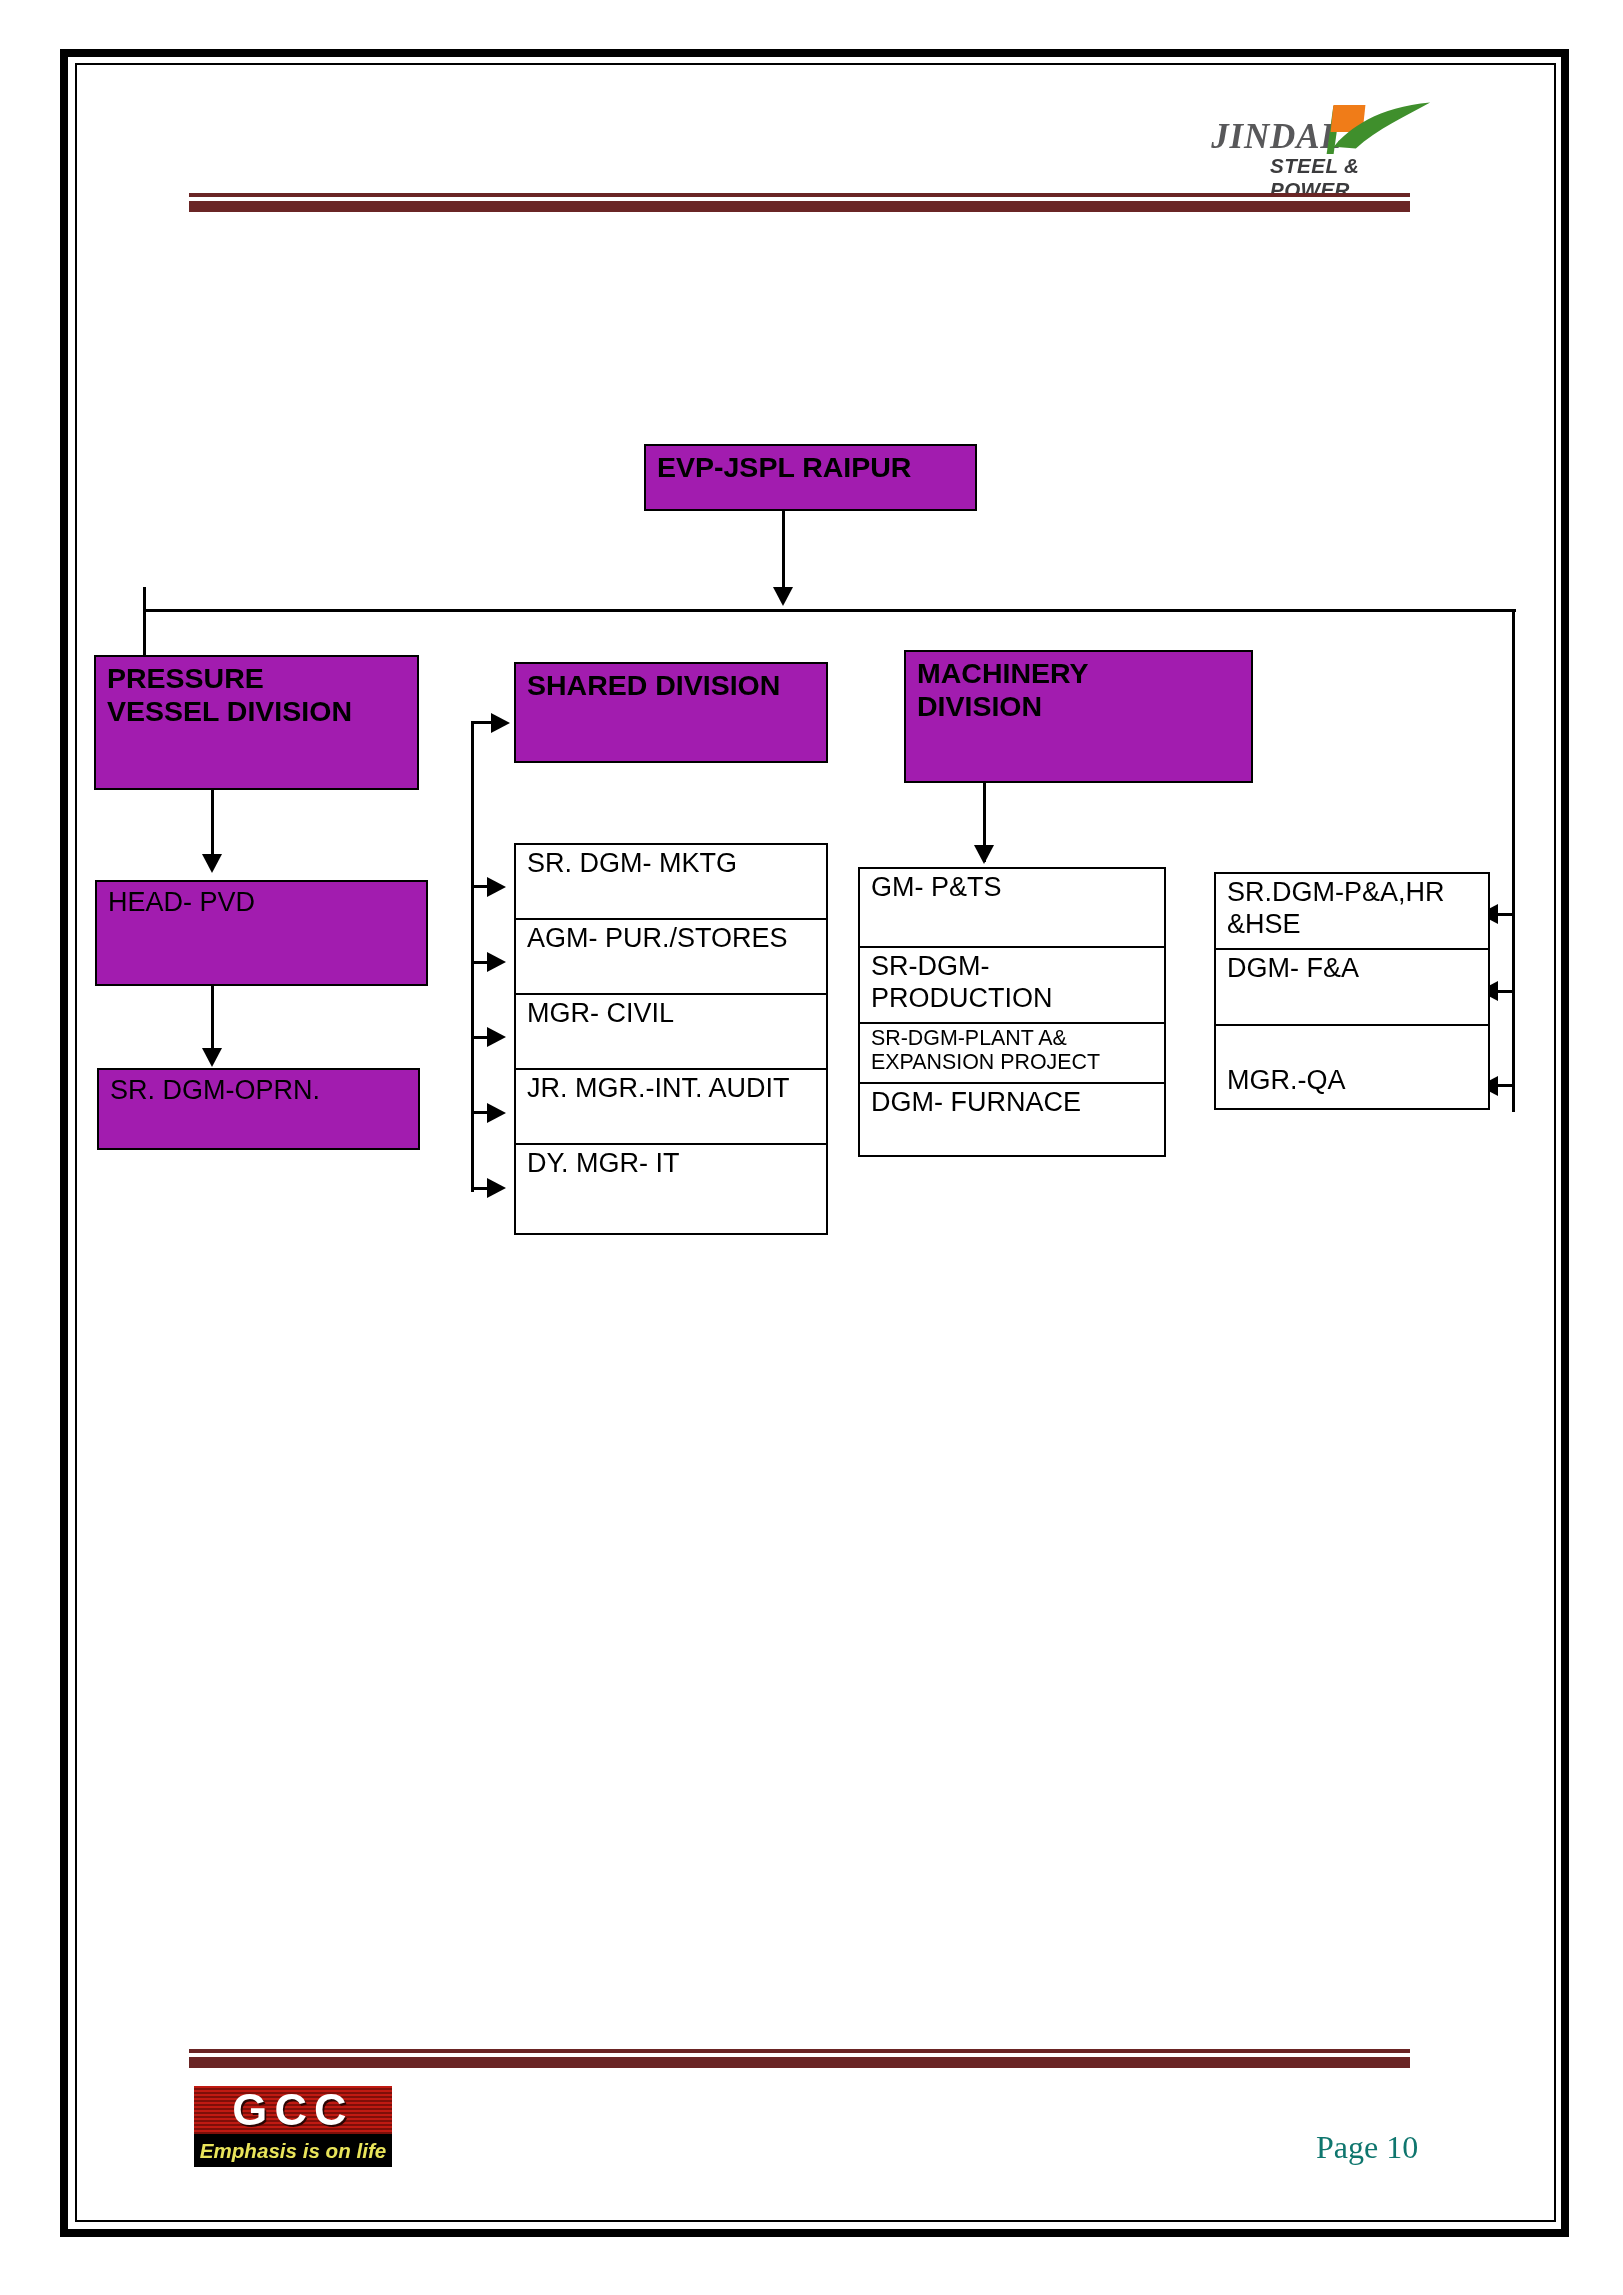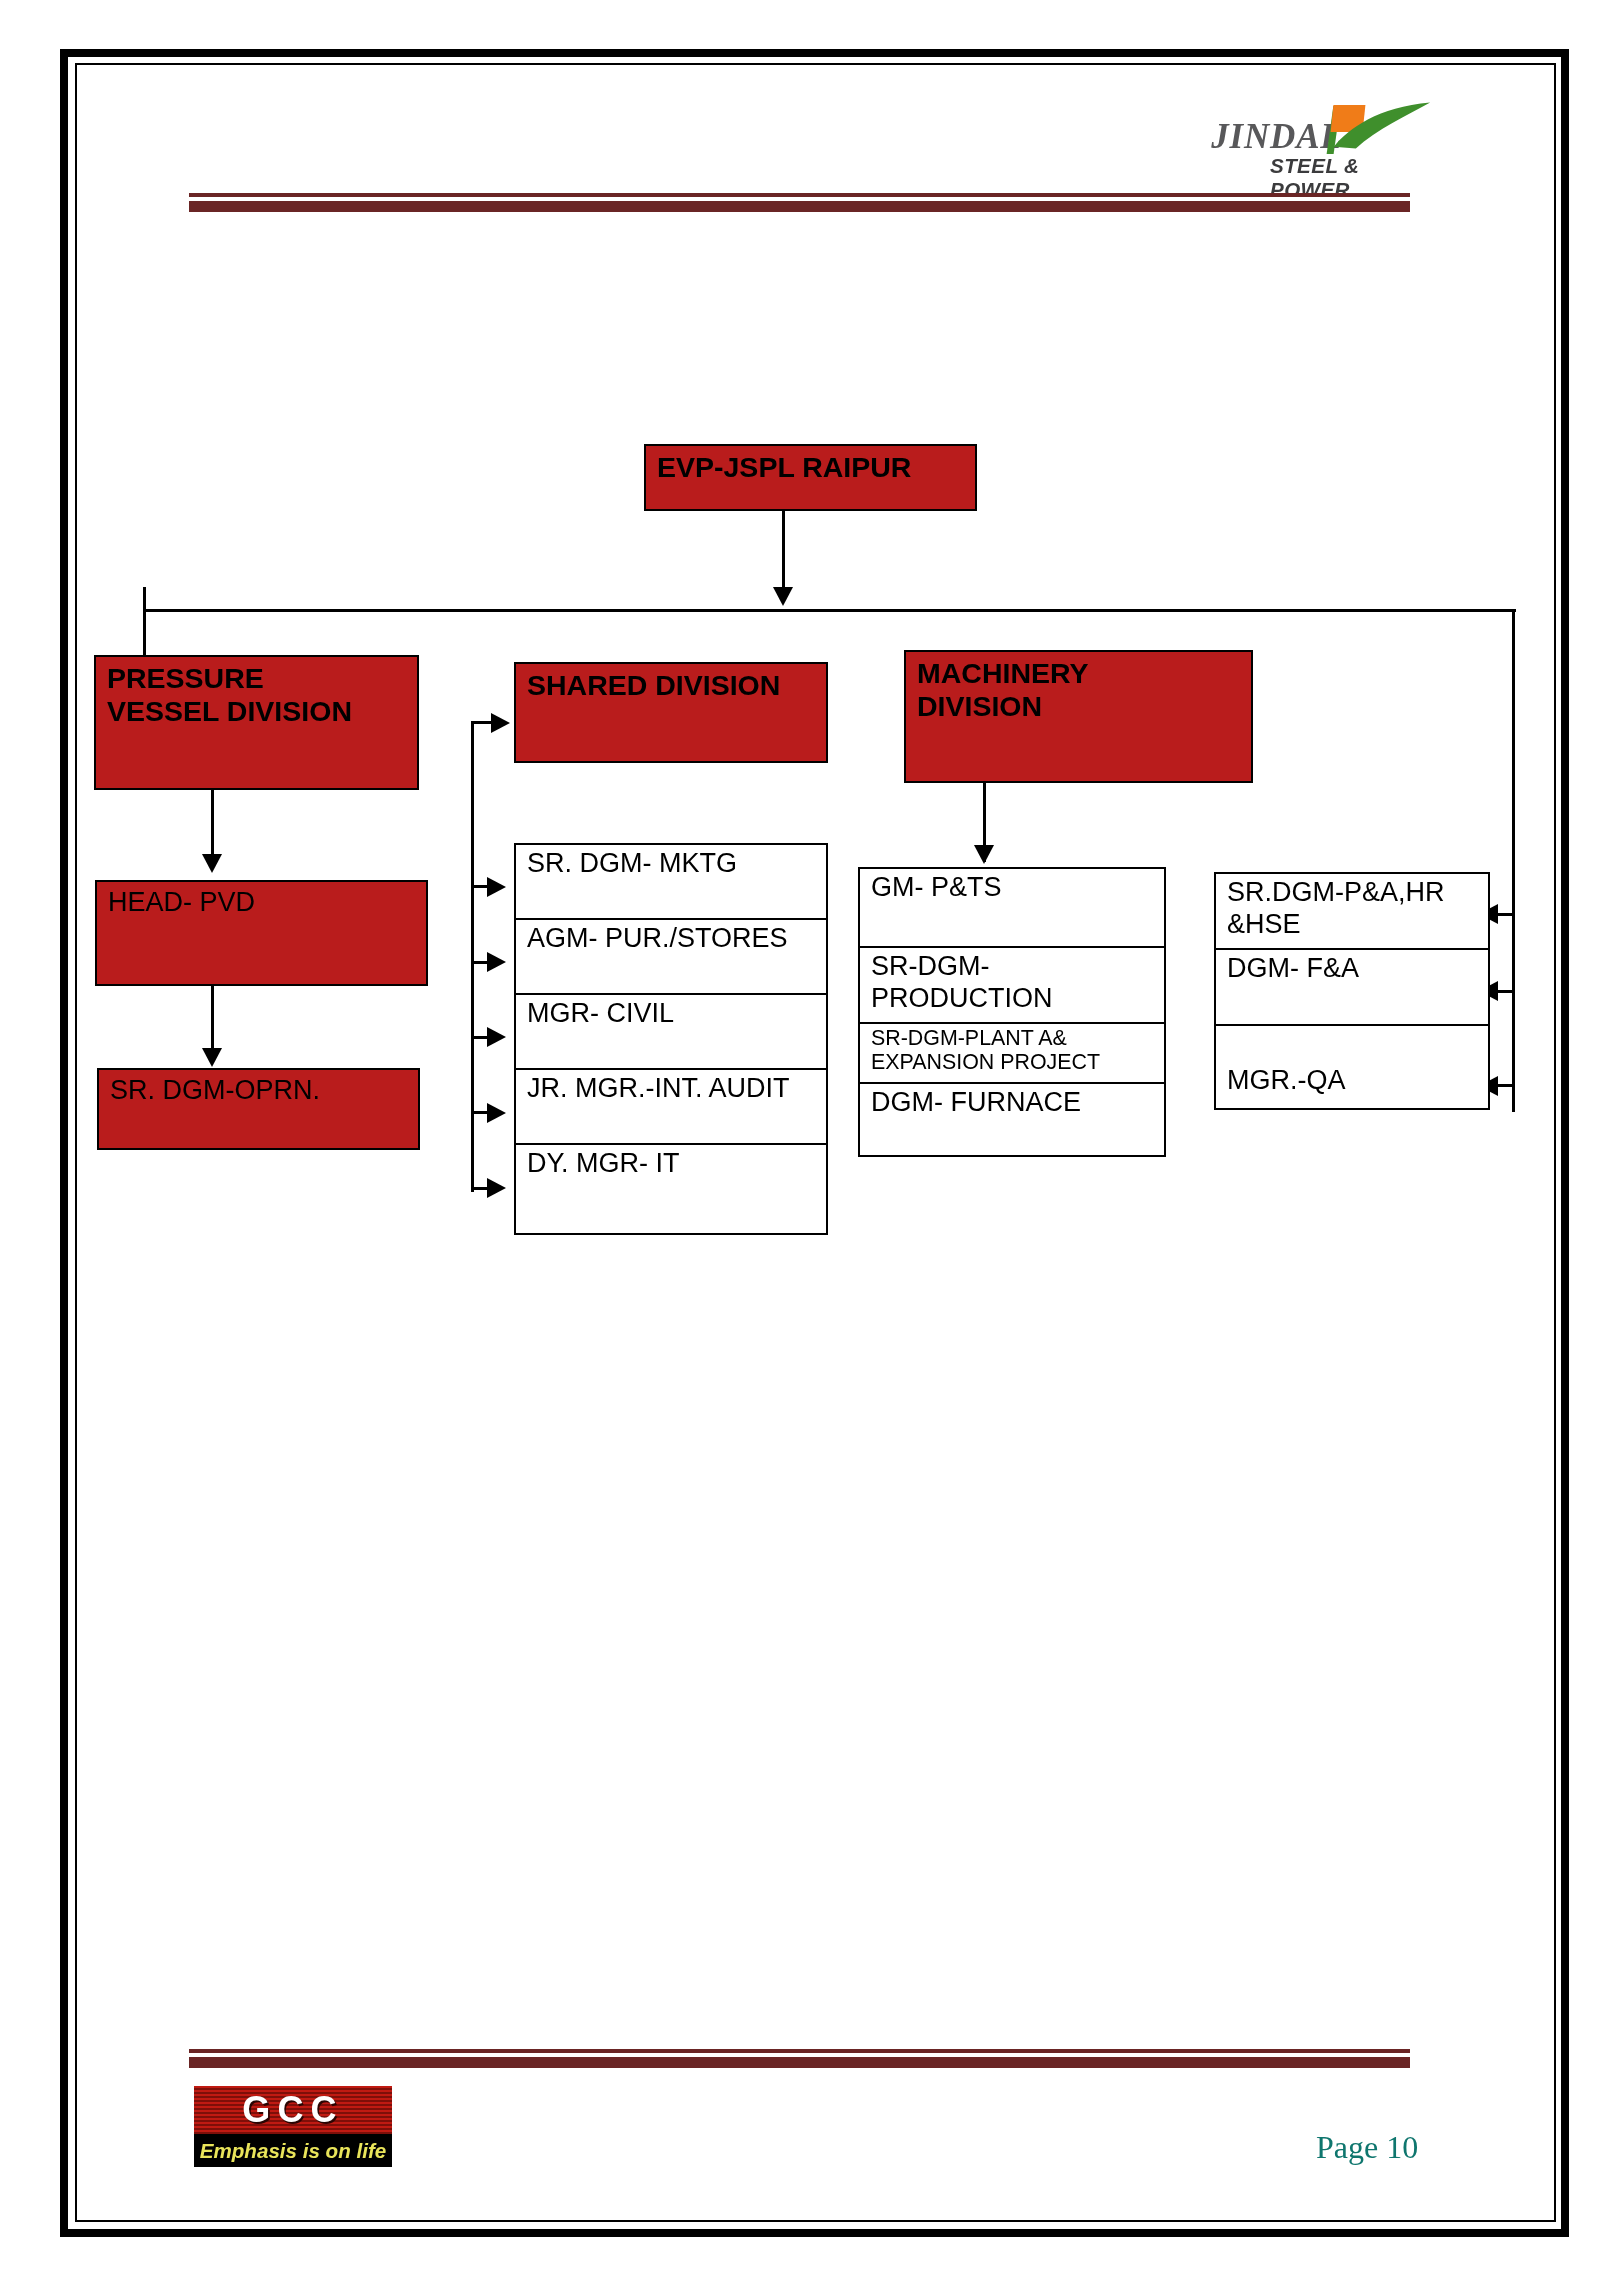--- a/index.html
+++ b/index.html
@@ -105,21 +105,21 @@
     width: 100%;
   }
   #header-rule { left: 189px; top: 193px; width: 1221px; }
   #footer-rule { left: 189px; top: 2049px; width: 1221px; }
 
   
   .node {
     position: absolute;
     border: 2.4px solid #000;
     box-sizing: border-box;
-    background: #b91c1c;
+    background: #a21caf;
   }
   .node .label {
     display: block;
     padding: 4.8px 0 0 11px;
     font-size: 27px;
     line-height: 1.18;
     color: #000;
     white-space: pre-line;
   }
   .node.bold .label { font-weight: bold; font-size: 28.5px; }
@@ -193,21 +193,21 @@
     );
   }
   #gcc-letters {
     position: absolute;
     left: 0; top: 0;
     width: 198px; height: 65px;
     line-height: 48px;
     text-align: center;
     font-family: "Liberation Sans", sans-serif;
     font-weight: bold;
-    font-size: 36px;
+    font-size: 45px;
     letter-spacing: 7.1px;
     color: #ffffff;
     text-shadow: 1.6px 1.6px 0 #2a0503;
   }
   #gcc-tag {
     position: absolute;
     left: 0; top: 48px;
     width: 198px; height: 33px;
     line-height: 33px;
     text-align: center;

